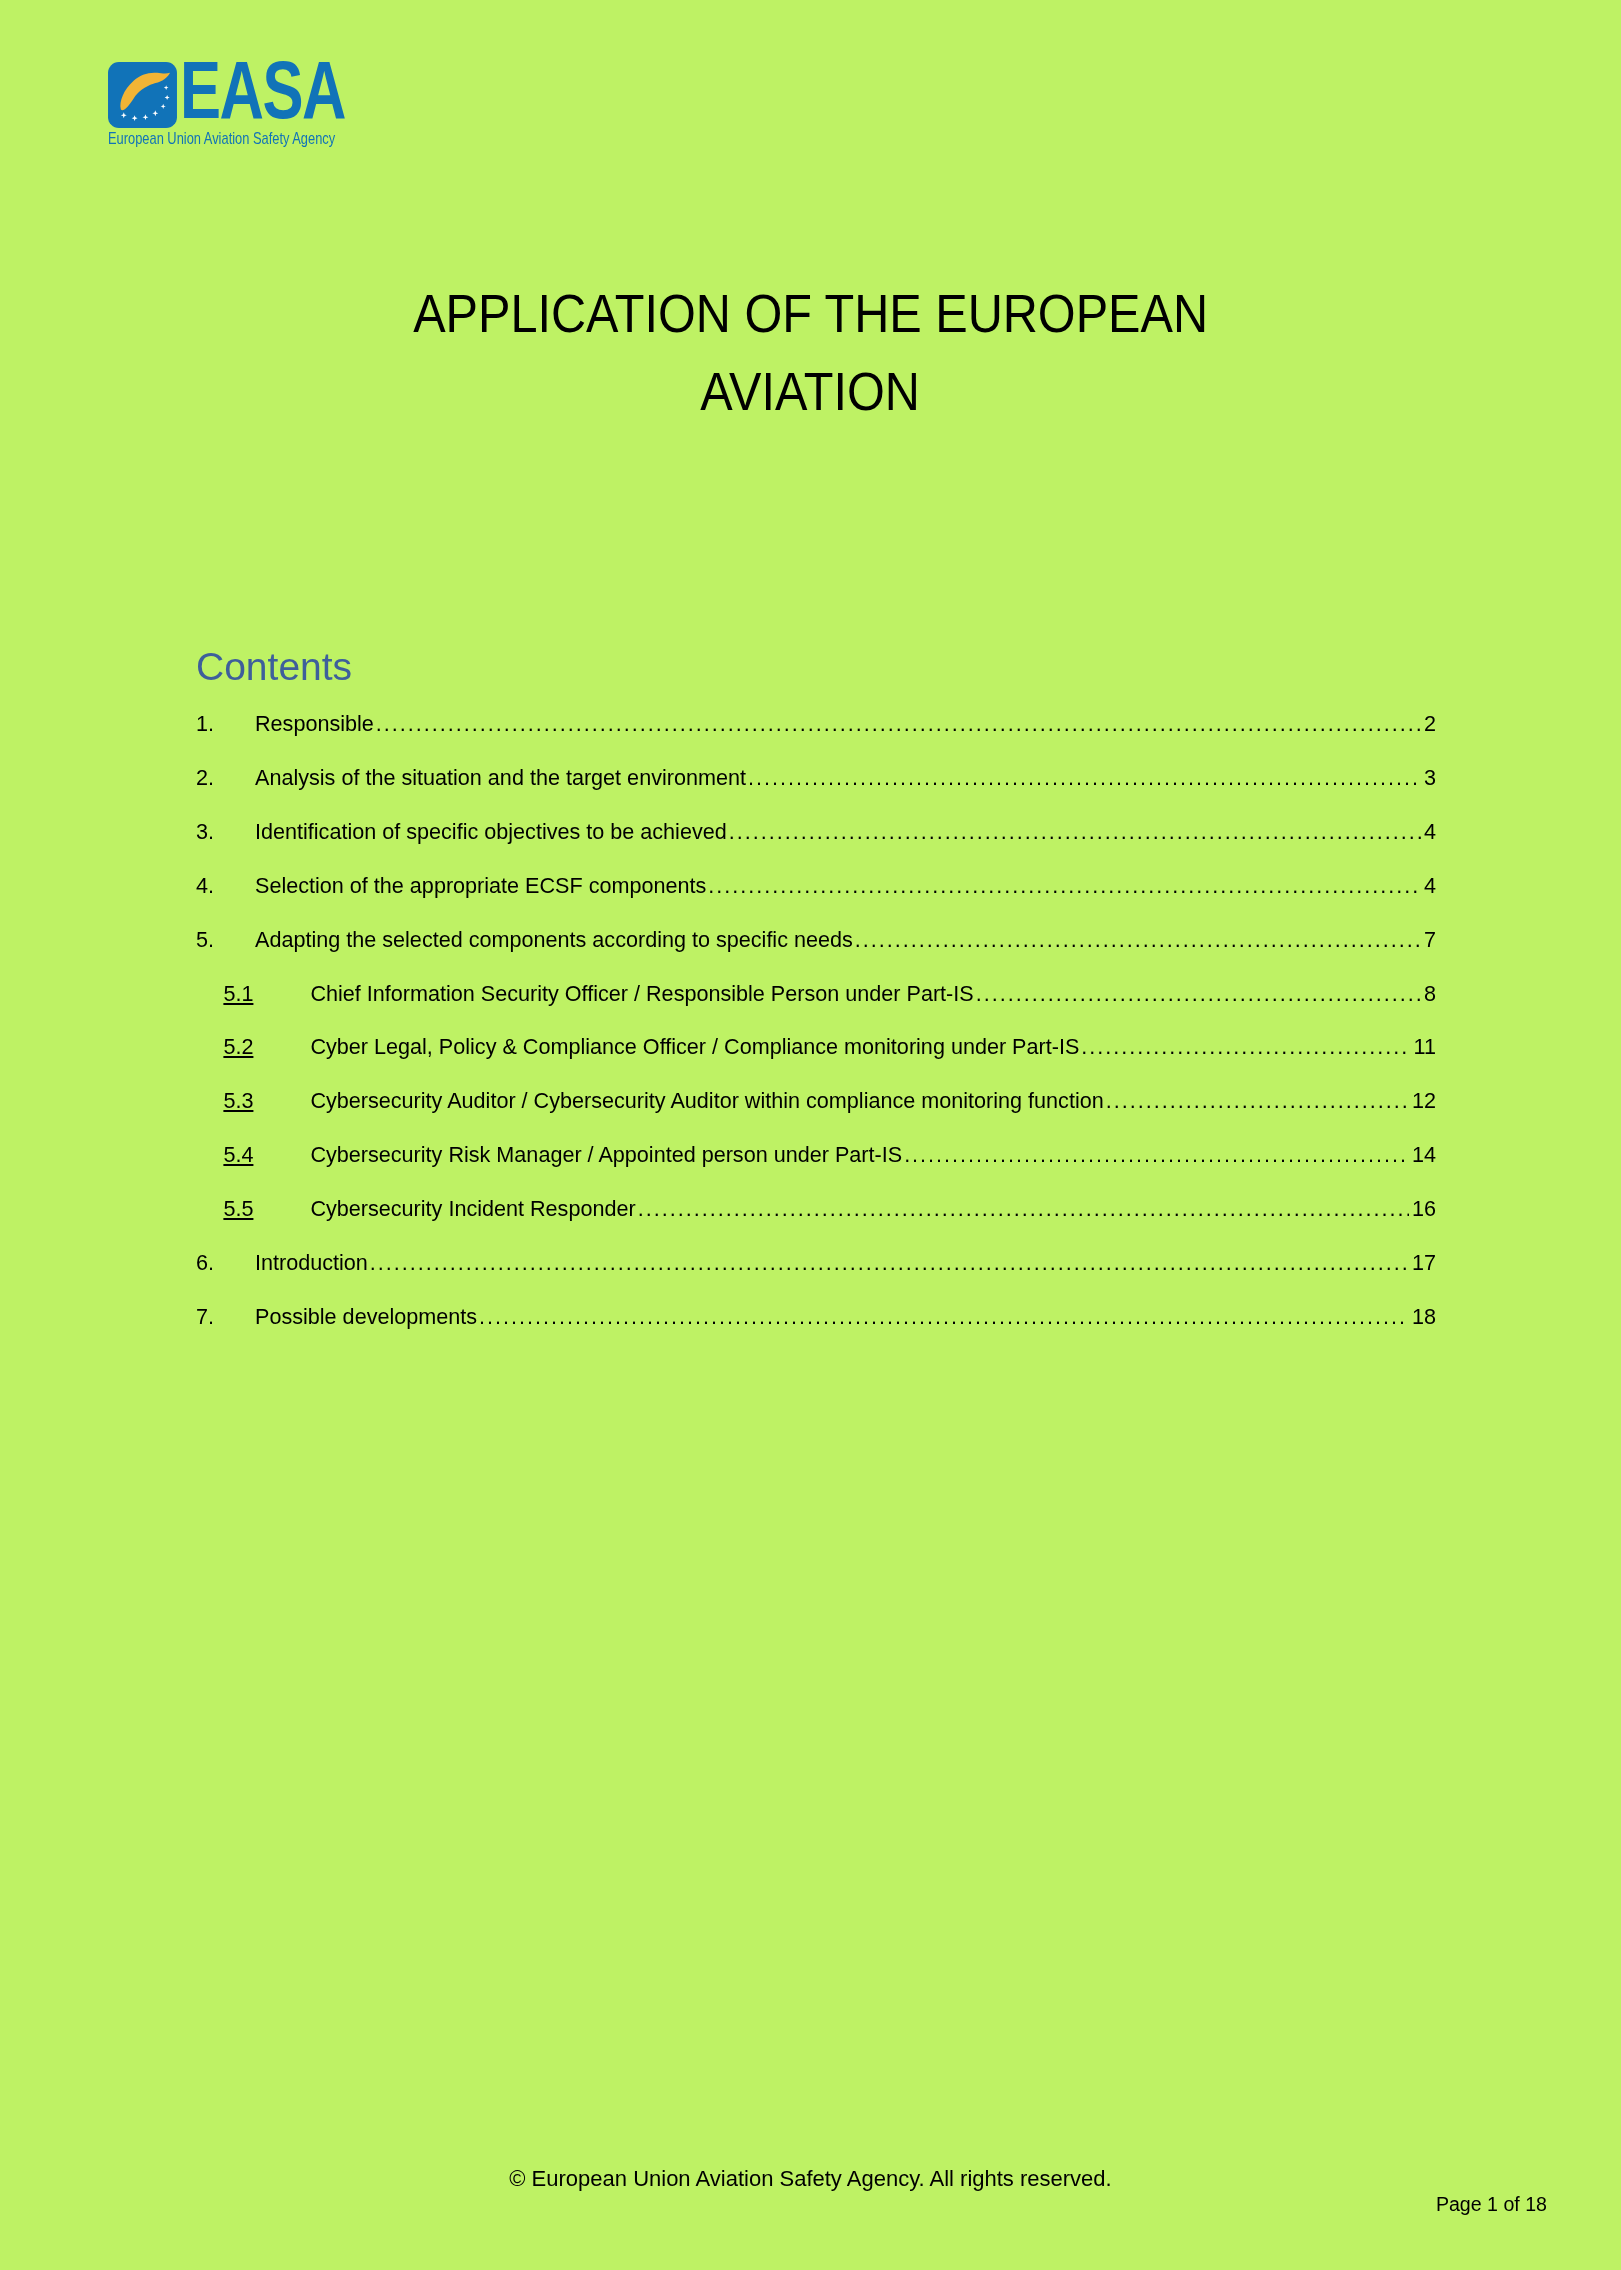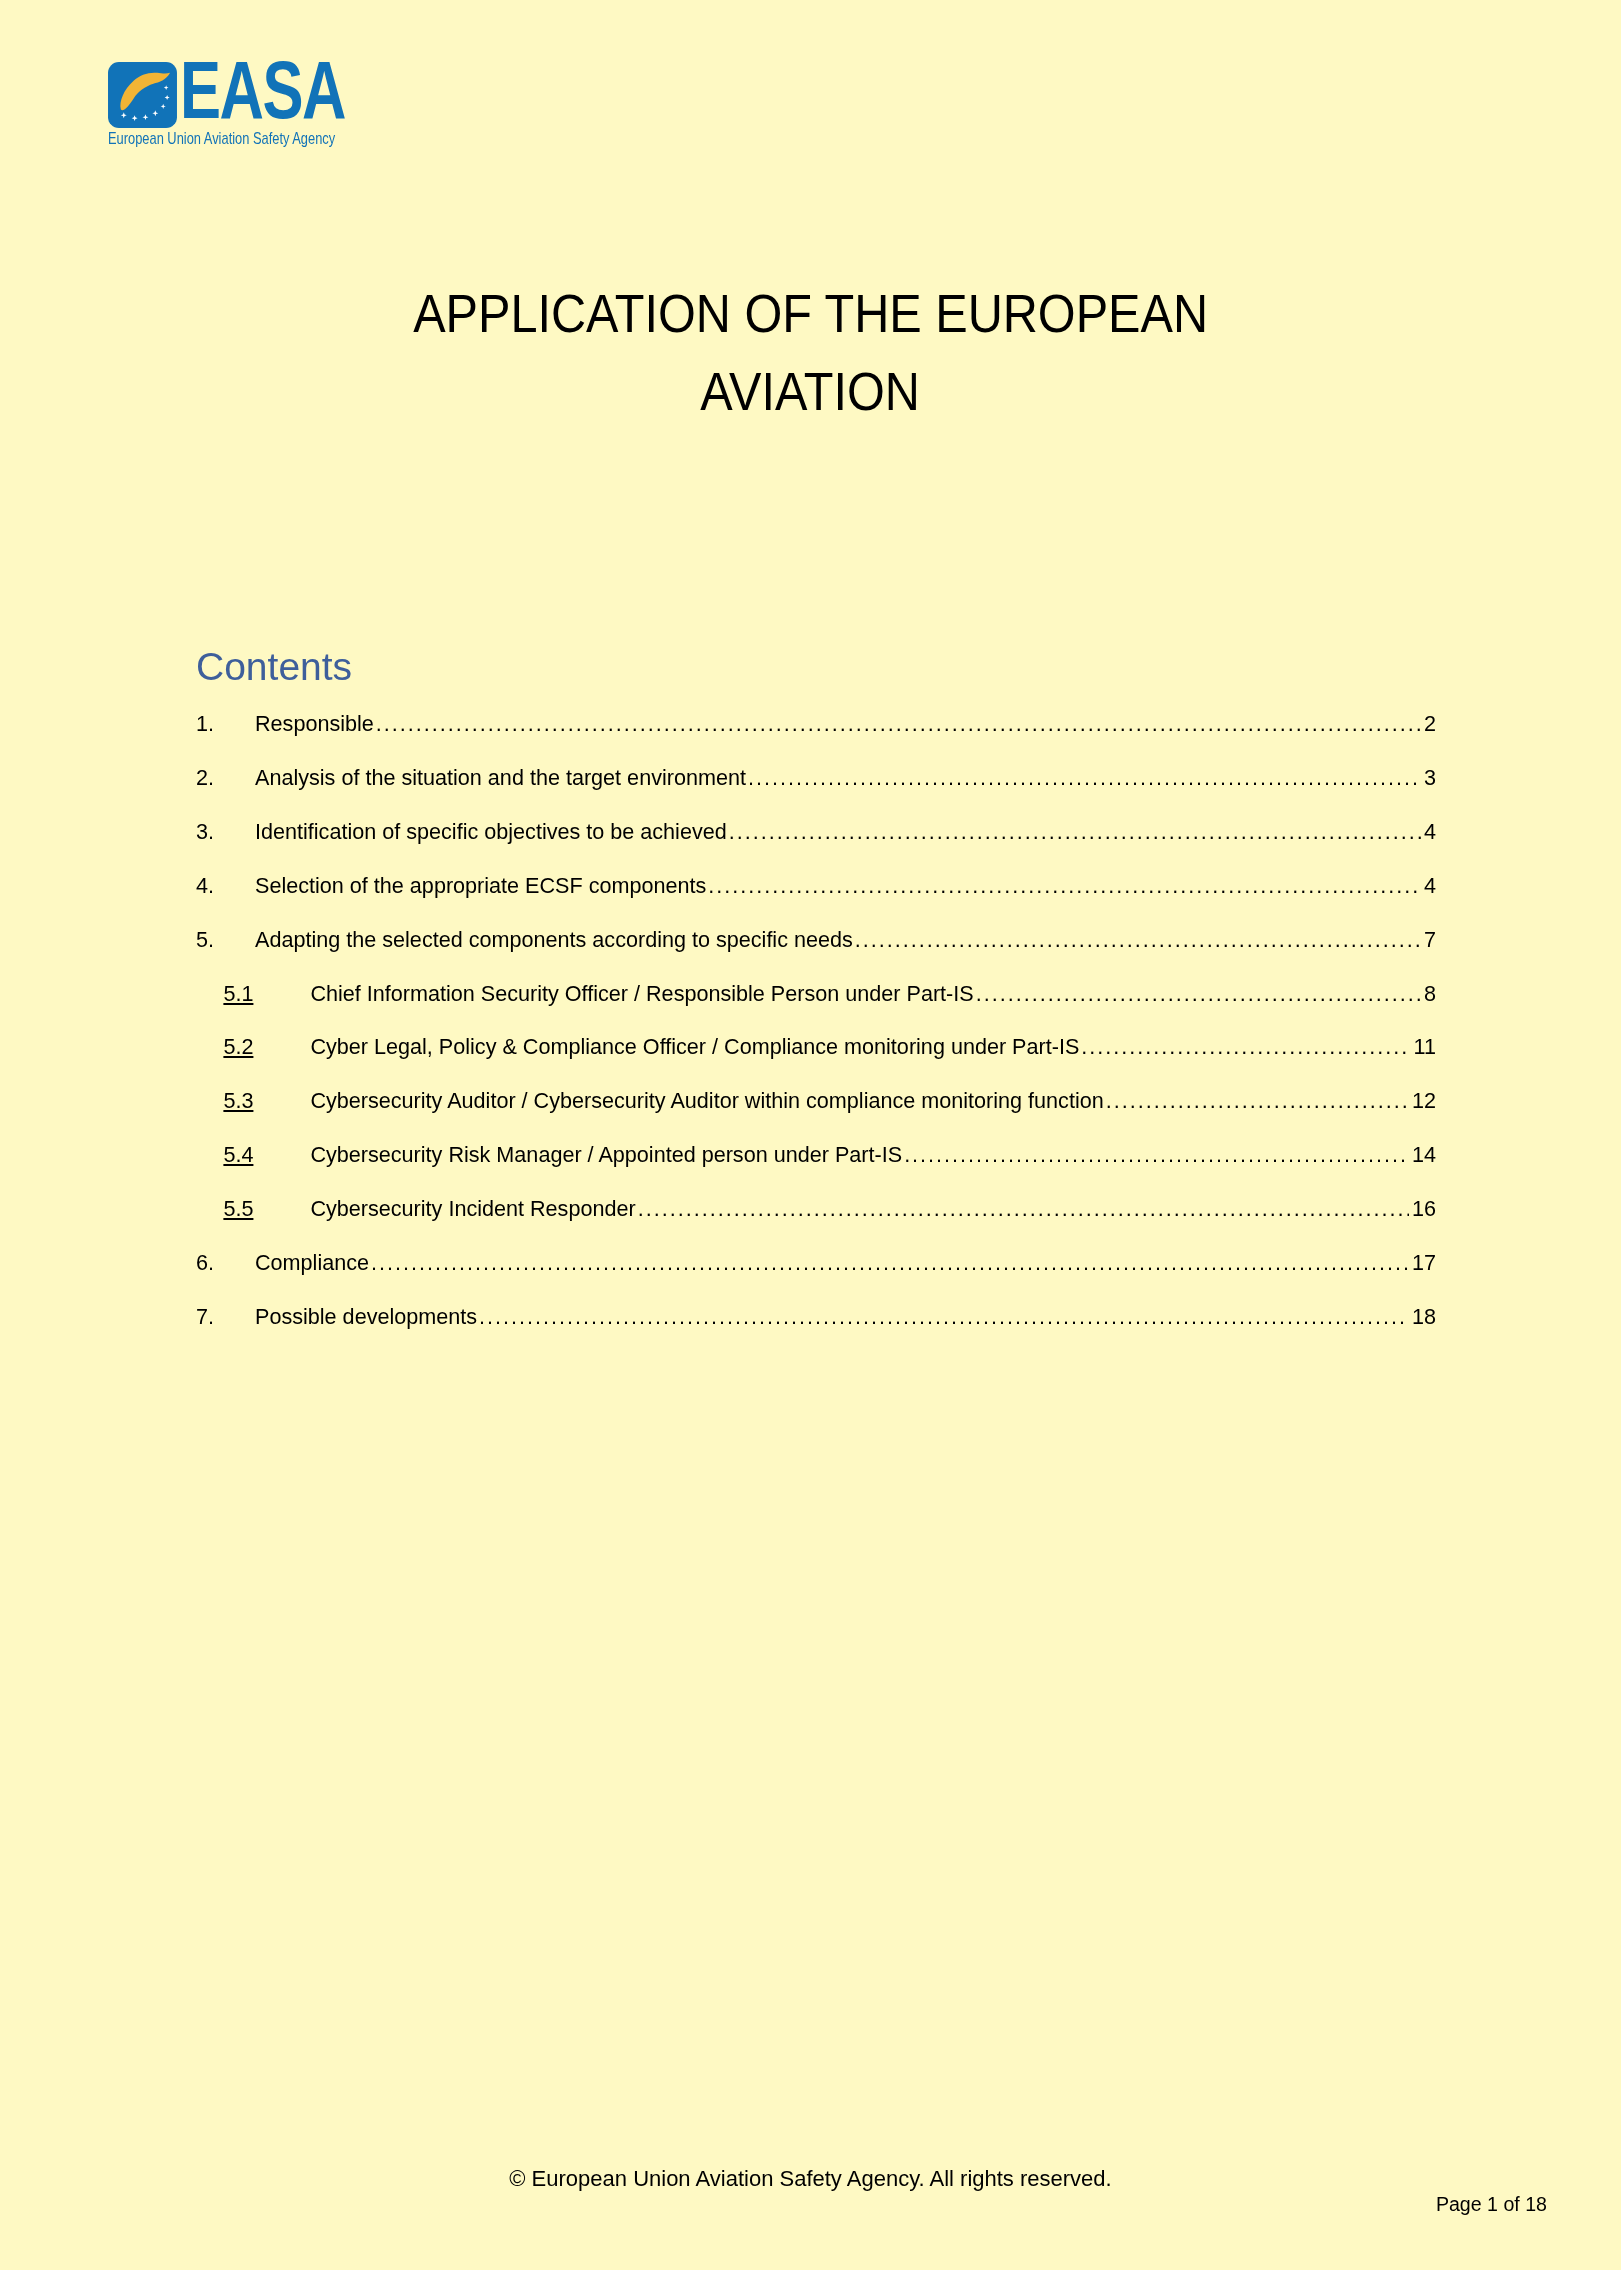--- a/index.html
+++ b/index.html
@@ -1,19 +1,19 @@
 <!DOCTYPE html>
 <html><head>
 <meta charset="utf-8">
 <style>
   html,body{margin:0;padding:0;background:#e8e8e8;}
   .page{
     position:relative;
     width:1621px;height:2270px;
-    background:#fef9c3;
+    background:#bef264;
     font-family:"Liberation Sans",sans-serif;
     color:#000;
     overflow:hidden;
     margin:0 auto;
   }
 
   
   .logo{position:absolute;left:108px;top:57px;}
   .logo-mark{position:absolute;left:0;top:4.9px;}
   .logo-word{
@@ -174,21 +174,21 @@
 
     <div class="toc-row level-2">
       <span class="toc-num">5.5</span>
       <span class="toc-label">Cybersecurity Incident Responder</span>
       <span class="toc-leader"></span>
       <span class="toc-page">16</span>
     </div>
 
     <div class="toc-row level-1">
       <span class="toc-num">6.</span>
-      <span class="toc-label">Compliance</span>
+      <span class="toc-label">Introduction</span>
       <span class="toc-leader"></span>
       <span class="toc-page">17</span>
     </div>
 
     <div class="toc-row level-1">
       <span class="toc-num">7.</span>
       <span class="toc-label">Possible developments</span>
       <span class="toc-leader"></span>
       <span class="toc-page">18</span>
     </div>

